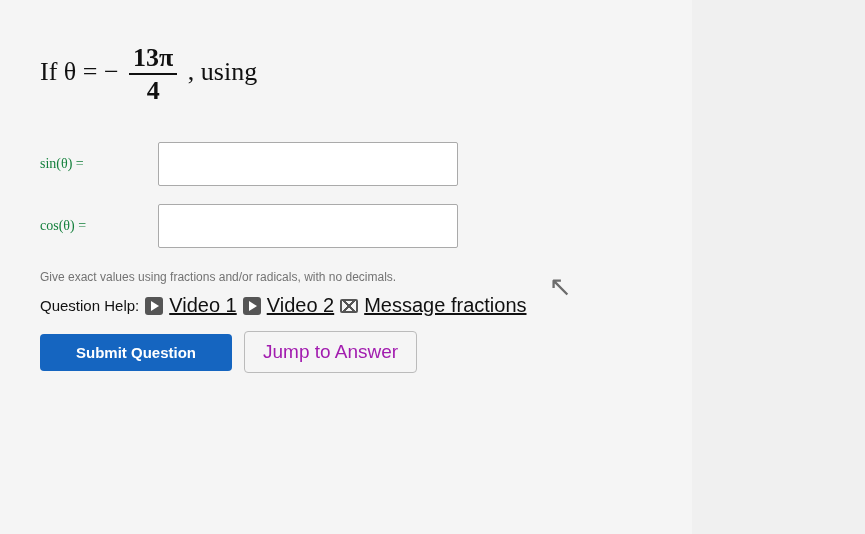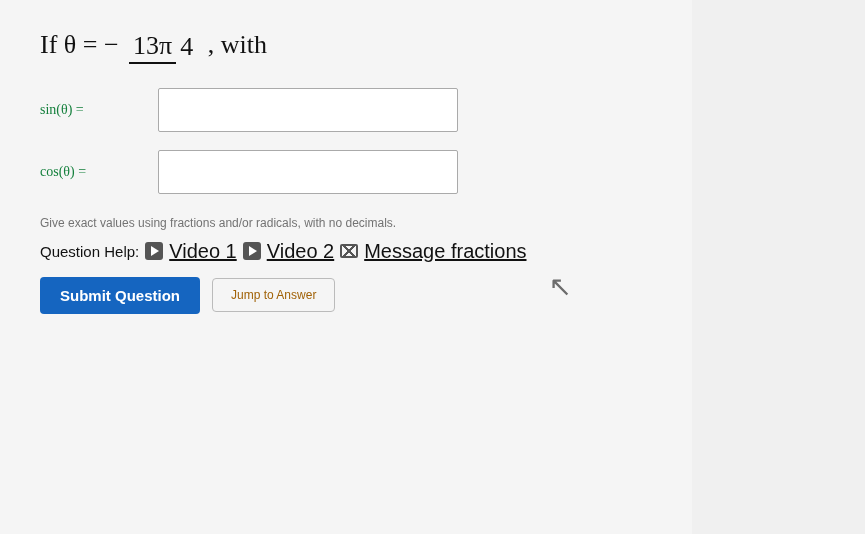--- a/index.html
+++ b/index.html
@@ -29,23 +29,25 @@
     .problem-statement {
       font-size: 26px;
       margin-bottom: 24px;
       display: flex;
       align-items: flex-start;
       color: #111;
     }
 
     .fraction {
       display: inline-flex;
-      align-items: center;
-      margin: 0 4px;
+      flex-direction: column;
+      align-items: center;
+      margin: 12px 4px;
       vertical-align: middle;
+      font-weight: bold;
     }
 
     .fraction .numerator {
       border-bottom: 2px solid #111;
       padding: 0 4px;
       font-size: 26px;
       line-height: 1.2;
     }
 
     .fraction .denominator {
@@ -154,34 +156,34 @@
       display: flex;
       align-items: center;
       gap: 12px;
     }
 
     .submit-btn {
       background: #1565c0;
       color: #fff;
       border: none;
       border-radius: 4px;
-      padding: 10px 20px;
+      padding: 10px 36px;
       font-size: 15px;
       font-family: Arial, Helvetica, sans-serif;
       font-weight: bold;
       cursor: pointer;
     }
 
     .jump-btn {
       background: #f5f5f5;
-      color: #a16207;
+      color: #a21caf;
       border: 1.5px solid #bbb;
       border-radius: 4px;
       padding: 9px 18px;
-      font-size: 12px;
+      font-size: 19px;
       font-family: Arial, Helvetica, sans-serif;
       cursor: pointer;
     }
 
     .cursor-icon {
       position: absolute;
       right: 120px;
       top: 270px;
       font-size: 28px;
       color: #333;
@@ -193,21 +195,21 @@
 
 <div class="main-container">
 
   <div class="problem-statement">
     <span>
       <span>If θ = −</span>
       <span class="fraction">
         <span class="numerator">13π</span>
         <span class="denominator">4</span>
       </span>
-      <span>, with</span>
+      <span>, using</span>
     </span>
   </div>
 
   <div class="input-row">
     <span class="input-label">sin(θ) =</span>
     <input class="answer-input" type="text" placeholder="" style="">
   </div>
 
   <div class="input-row">
     <span class="input-label">cos(θ) =</span>

